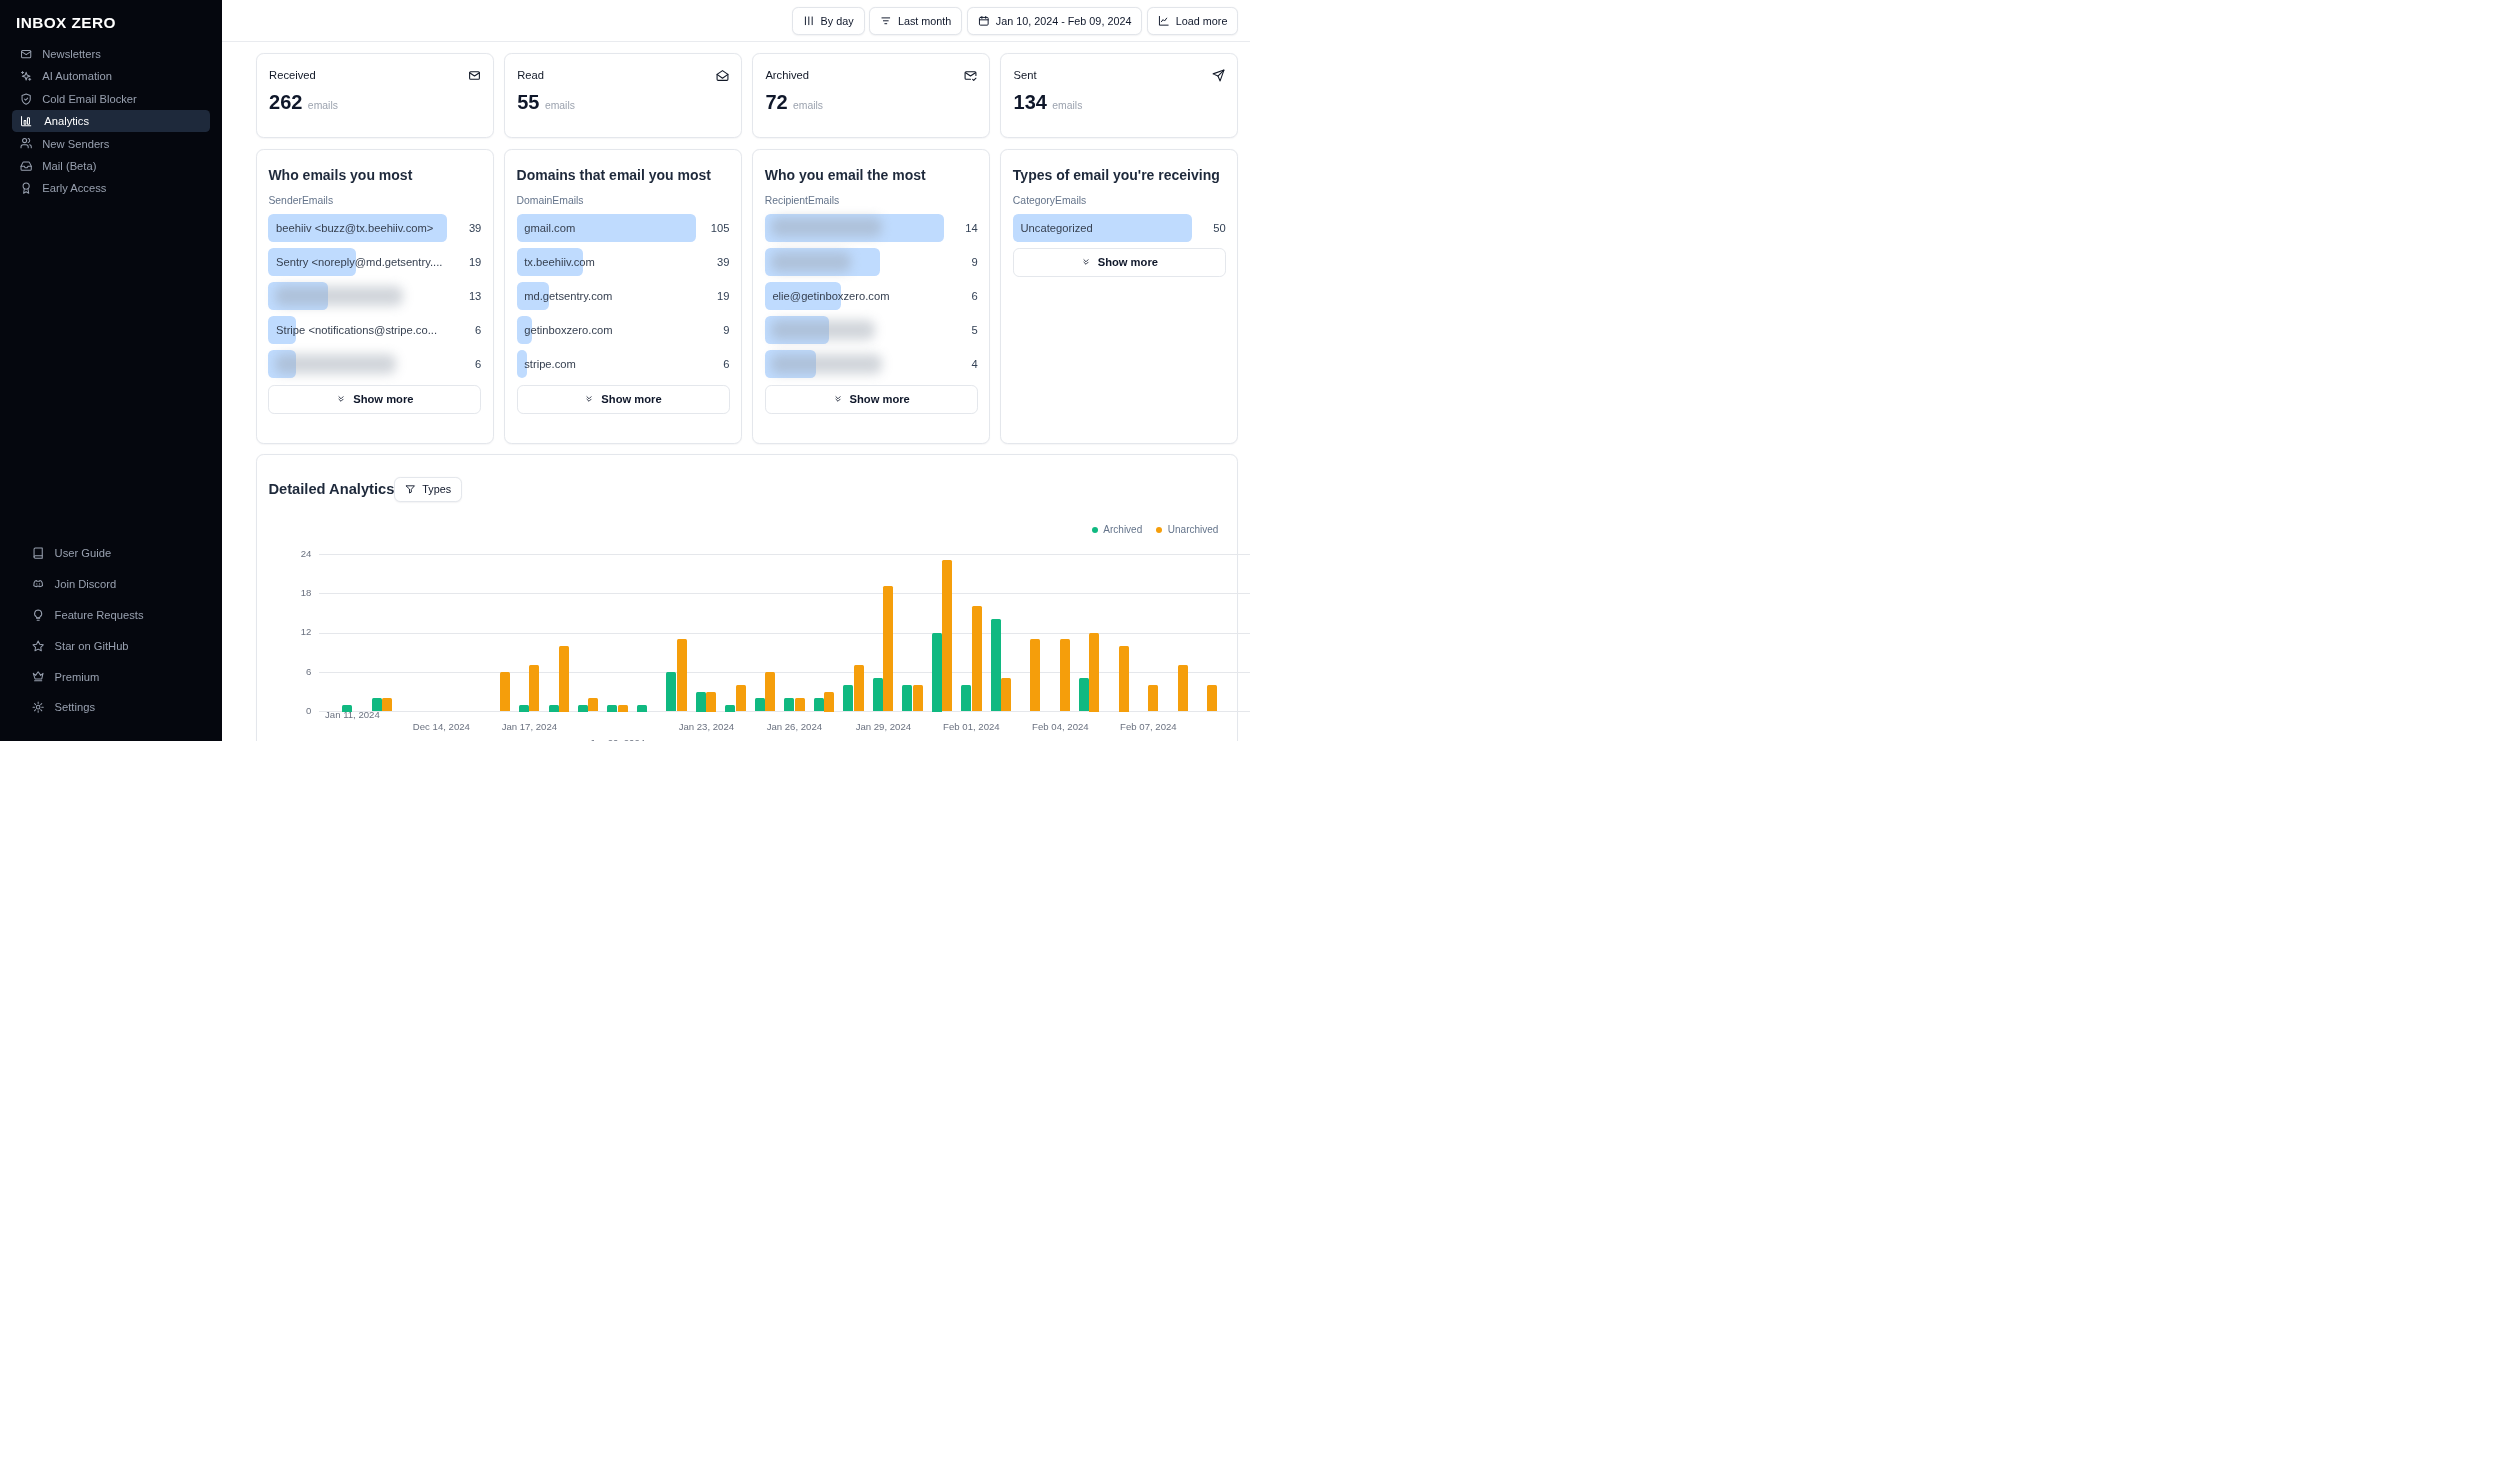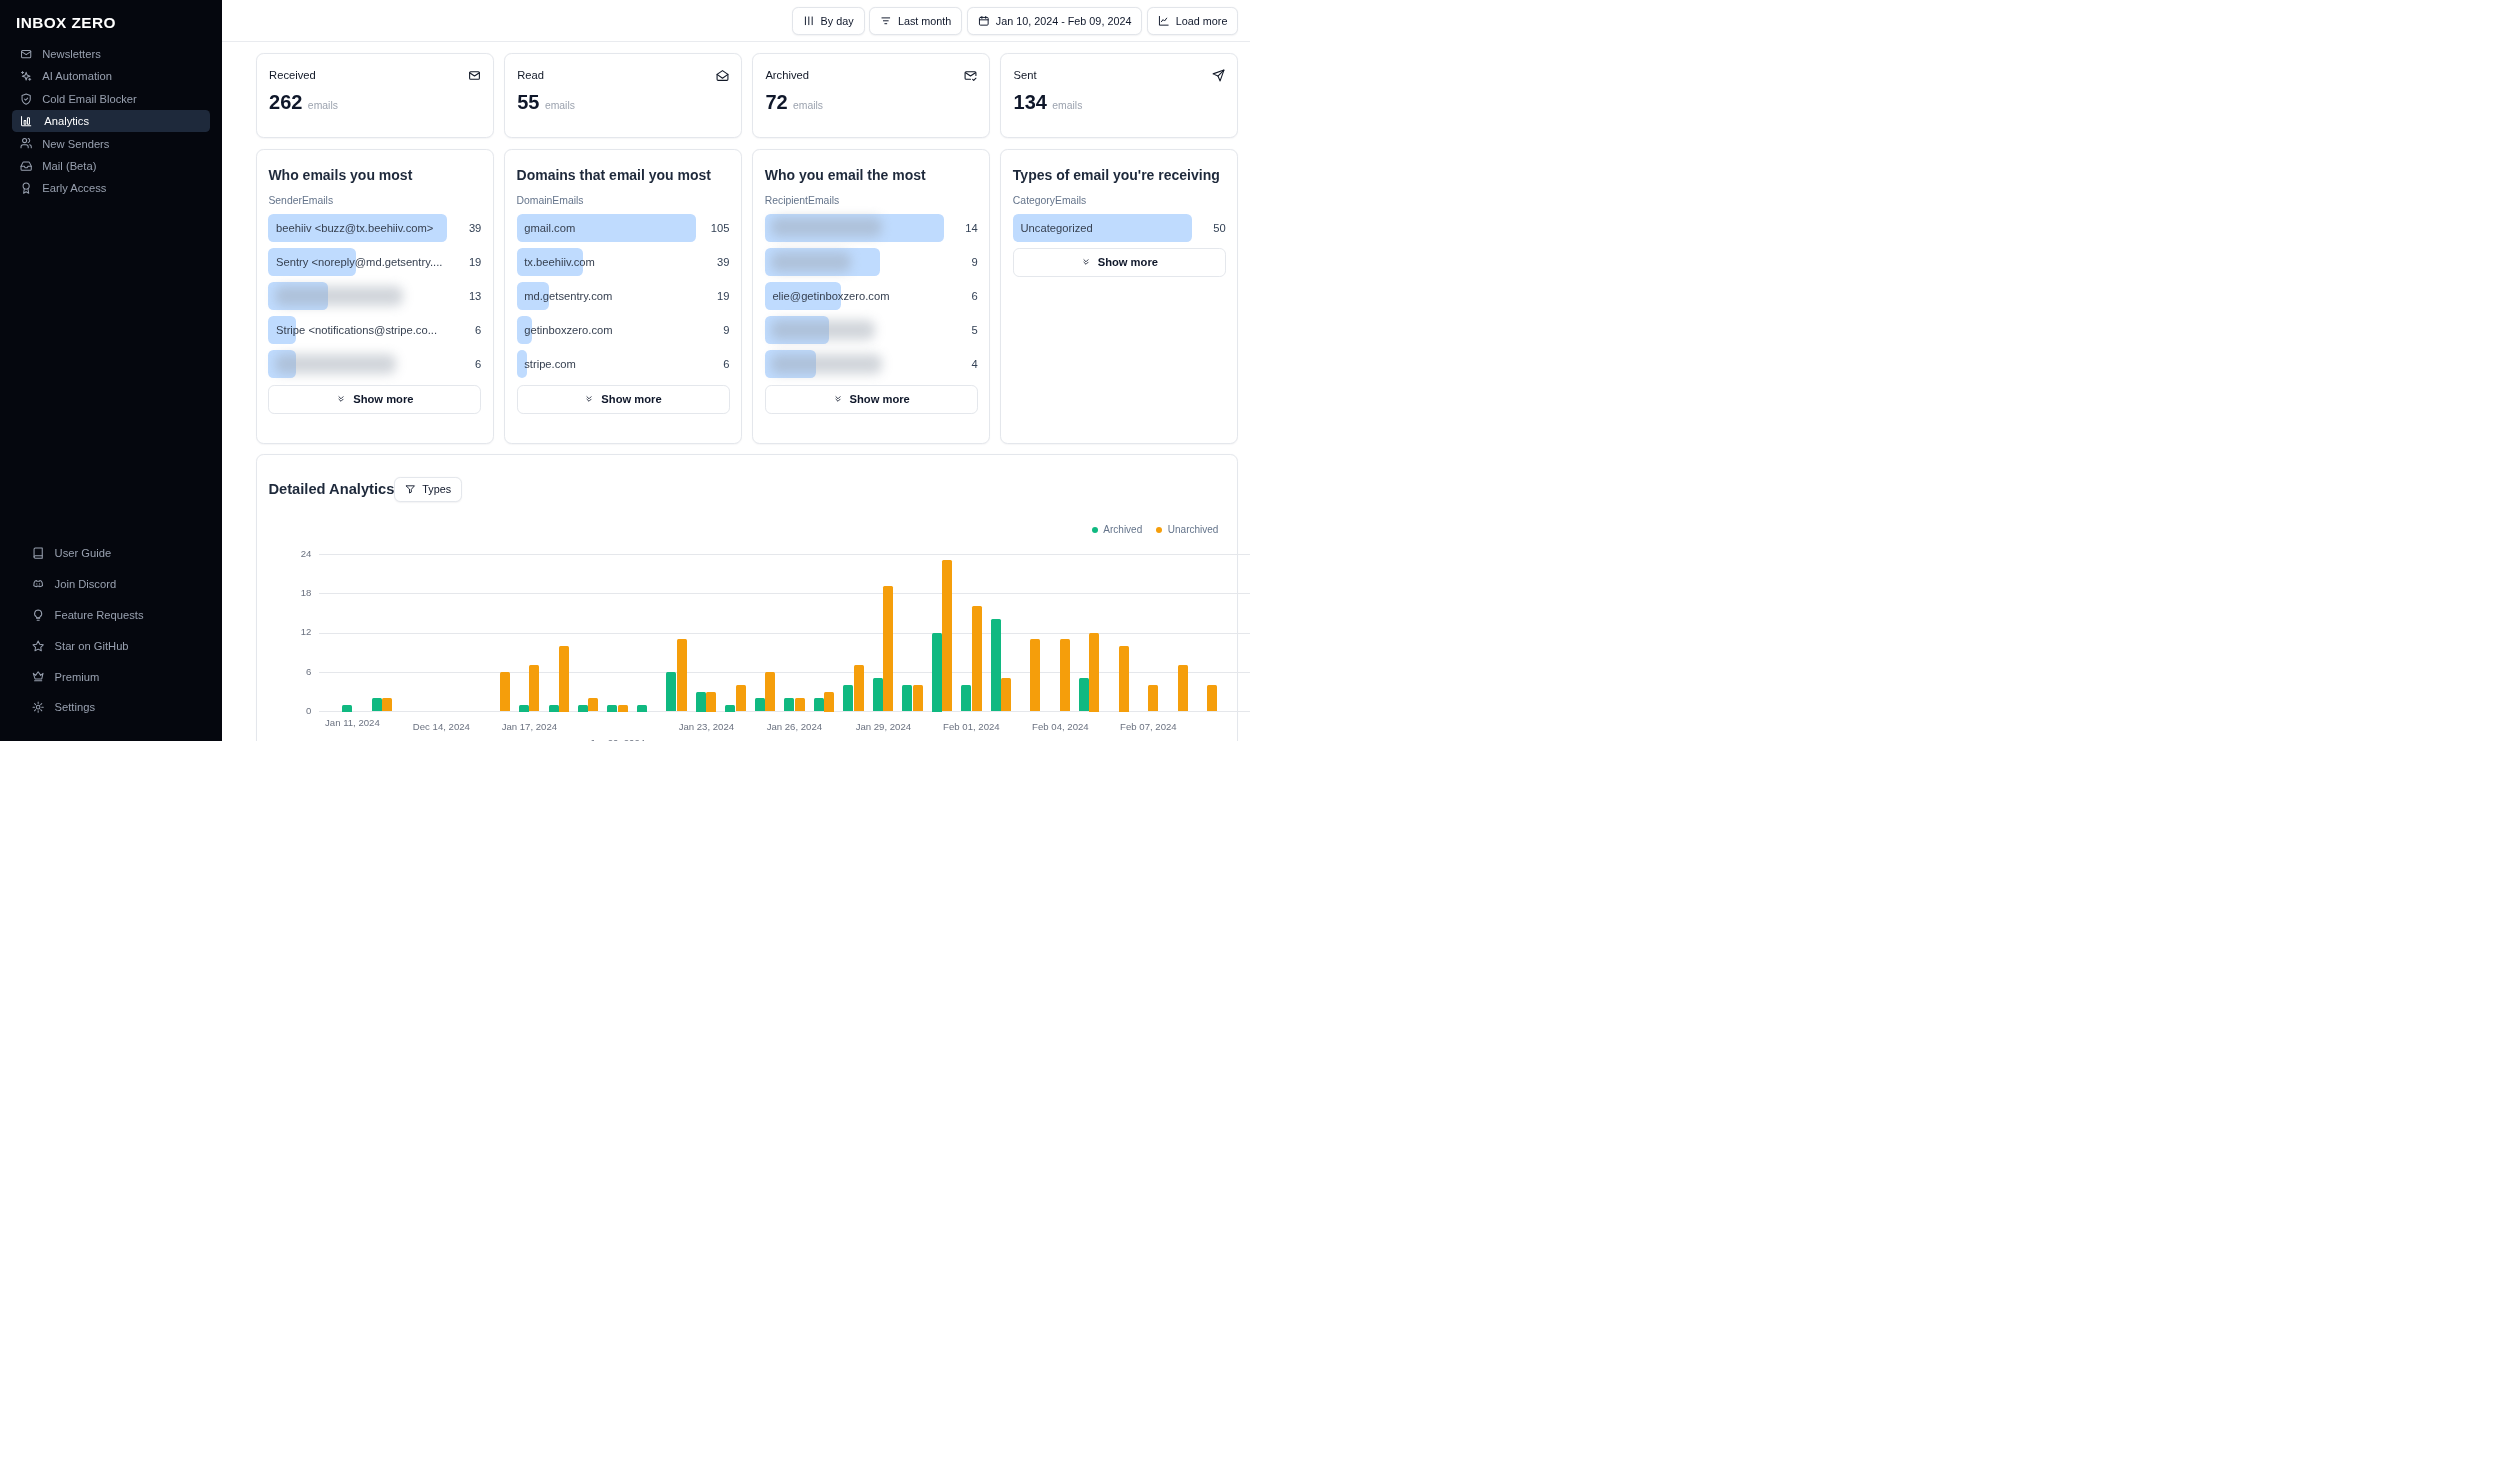--- a/index.html
+++ b/index.html
@@ -508,21 +508,21 @@
             <div class="bar" title="Feb 02, 2024 · Archived: 14" style="left: 723px; top: 82px; height: 92px; background: rgb(16, 185, 129);"></div>
             <div class="bar" title="Feb 02, 2024 · Unarchived: 5" style="left: 733px; top: 141px; height: 33px; background: rgb(245, 158, 11);"></div>
             <div class="bar" title="Feb 03, 2024 · Unarchived: 11" style="left: 762px; top: 102px; height: 72px; background: rgb(245, 158, 11);"></div>
             <div class="bar" title="Feb 04, 2024 · Unarchived: 11" style="left: 792px; top: 102px; height: 72px; background: rgb(245, 158, 11);"></div>
             <div class="bar" title="Feb 05, 2024 · Archived: 5" style="left: 811px; top: 141px; height: 33px; background: rgb(16, 185, 129);"></div>
             <div class="bar" title="Feb 05, 2024 · Unarchived: 12" style="left: 821px; top: 96px; height: 79px; background: rgb(245, 158, 11);"></div>
             <div class="bar" title="Feb 06, 2024 · Unarchived: 10" style="left: 851px; top: 109px; height: 66px; background: rgb(245, 158, 11);"></div>
             <div class="bar" title="Feb 07, 2024 · Unarchived: 4" style="left: 880px; top: 148px; height: 26px; background: rgb(245, 158, 11);"></div>
             <div class="bar" title="Feb 08, 2024 · Unarchived: 7" style="left: 910px; top: 128px; height: 46px; background: rgb(245, 158, 11);"></div>
             <div class="bar" title="Feb 09, 2024 · Unarchived: 4" style="left: 939px; top: 148px; height: 26px; background: rgb(245, 158, 11);"></div>
-            <div class="xlab" style="left: 47px; top: 180px;">Jan 11, 2024</div>
+            <div class="xlab" style="left: 47px; top: 172px;">Jan 11, 2024</div>
             <div class="xlab" style="left: 136px; top: 184px;">Dec 14, 2024</div>
             <div class="xlab" style="left: 224px; top: 184px;">Jan 17, 2024</div>
             <div class="xlab" style="left: 312px; top: 200px;">Jan 20, 2024</div>
             <div class="xlab" style="left: 401px; top: 184px;">Jan 23, 2024</div>
             <div class="xlab" style="left: 489px; top: 184px;">Jan 26, 2024</div>
             <div class="xlab" style="left: 578px; top: 184px;">Jan 29, 2024</div>
             <div class="xlab" style="left: 666px; top: 184px;">Feb 01, 2024</div>
             <div class="xlab" style="left: 755px; top: 184px;">Feb 04, 2024</div>
             <div class="xlab" style="left: 843px; top: 184px;">Feb 07, 2024</div>
           </div>

